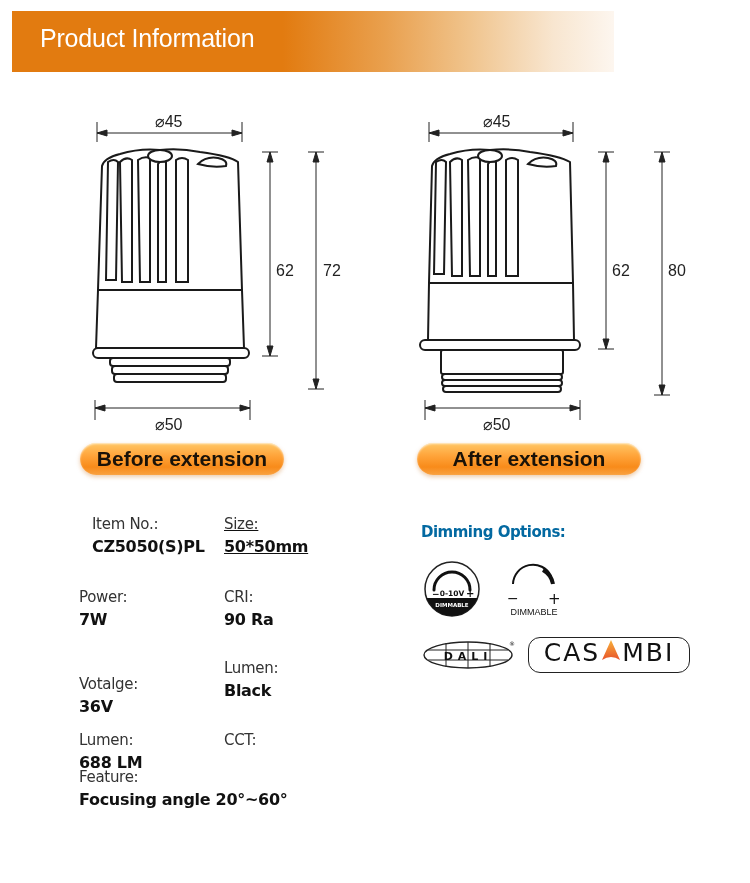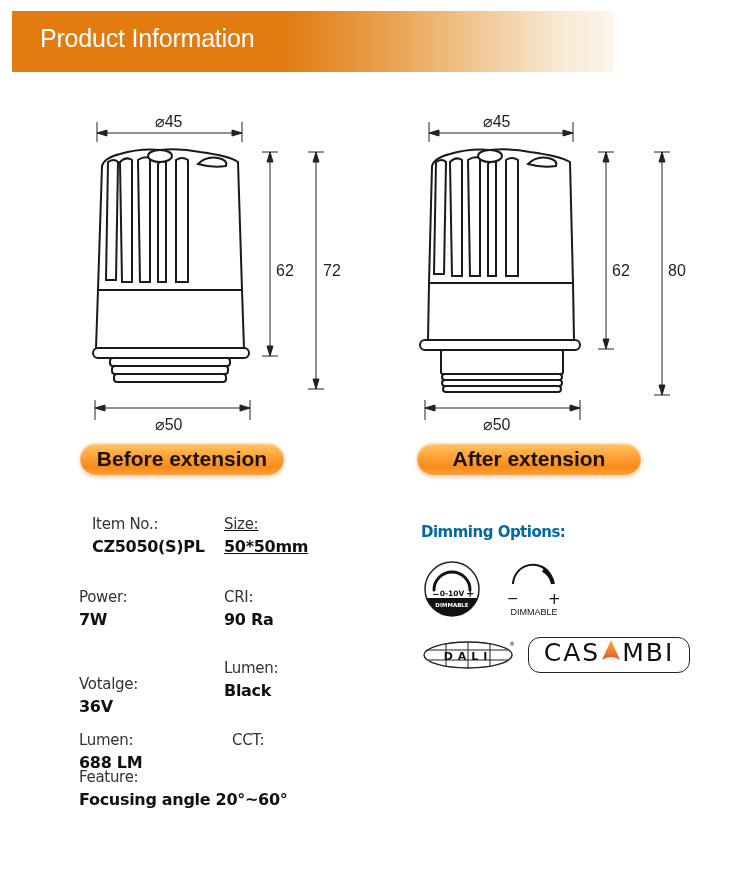--- a/index.html
+++ b/index.html
@@ -188,21 +188,21 @@
   <div class="value">50*50mm</div>
 </div>
 <div class="spec" style="left:224px; top:588px;">
   <div class="label">CRI:</div>
   <div class="value">90 Ra</div>
 </div>
 <div class="spec" style="left:224px; top:659px;">
   <div class="label">Lumen:</div>
   <div class="value">Black</div>
 </div>
-<div class="spec" style="left:224px; top:731px;margin-left:8px;">
+<div class="spec" style="left:224px; top:731px;">
   <div class="label">CCT:</div>
 </div>
 
 <div class="dim-title">Dimming Options:</div>
 
 <div class="icon-box" style="left:423px; top:560px;">
   <svg width="58" height="58" viewBox="0 0 58 58">
     <defs>
         <clipPath id="cc">
           <circle cx="29" cy="29" r="27"></circle>

